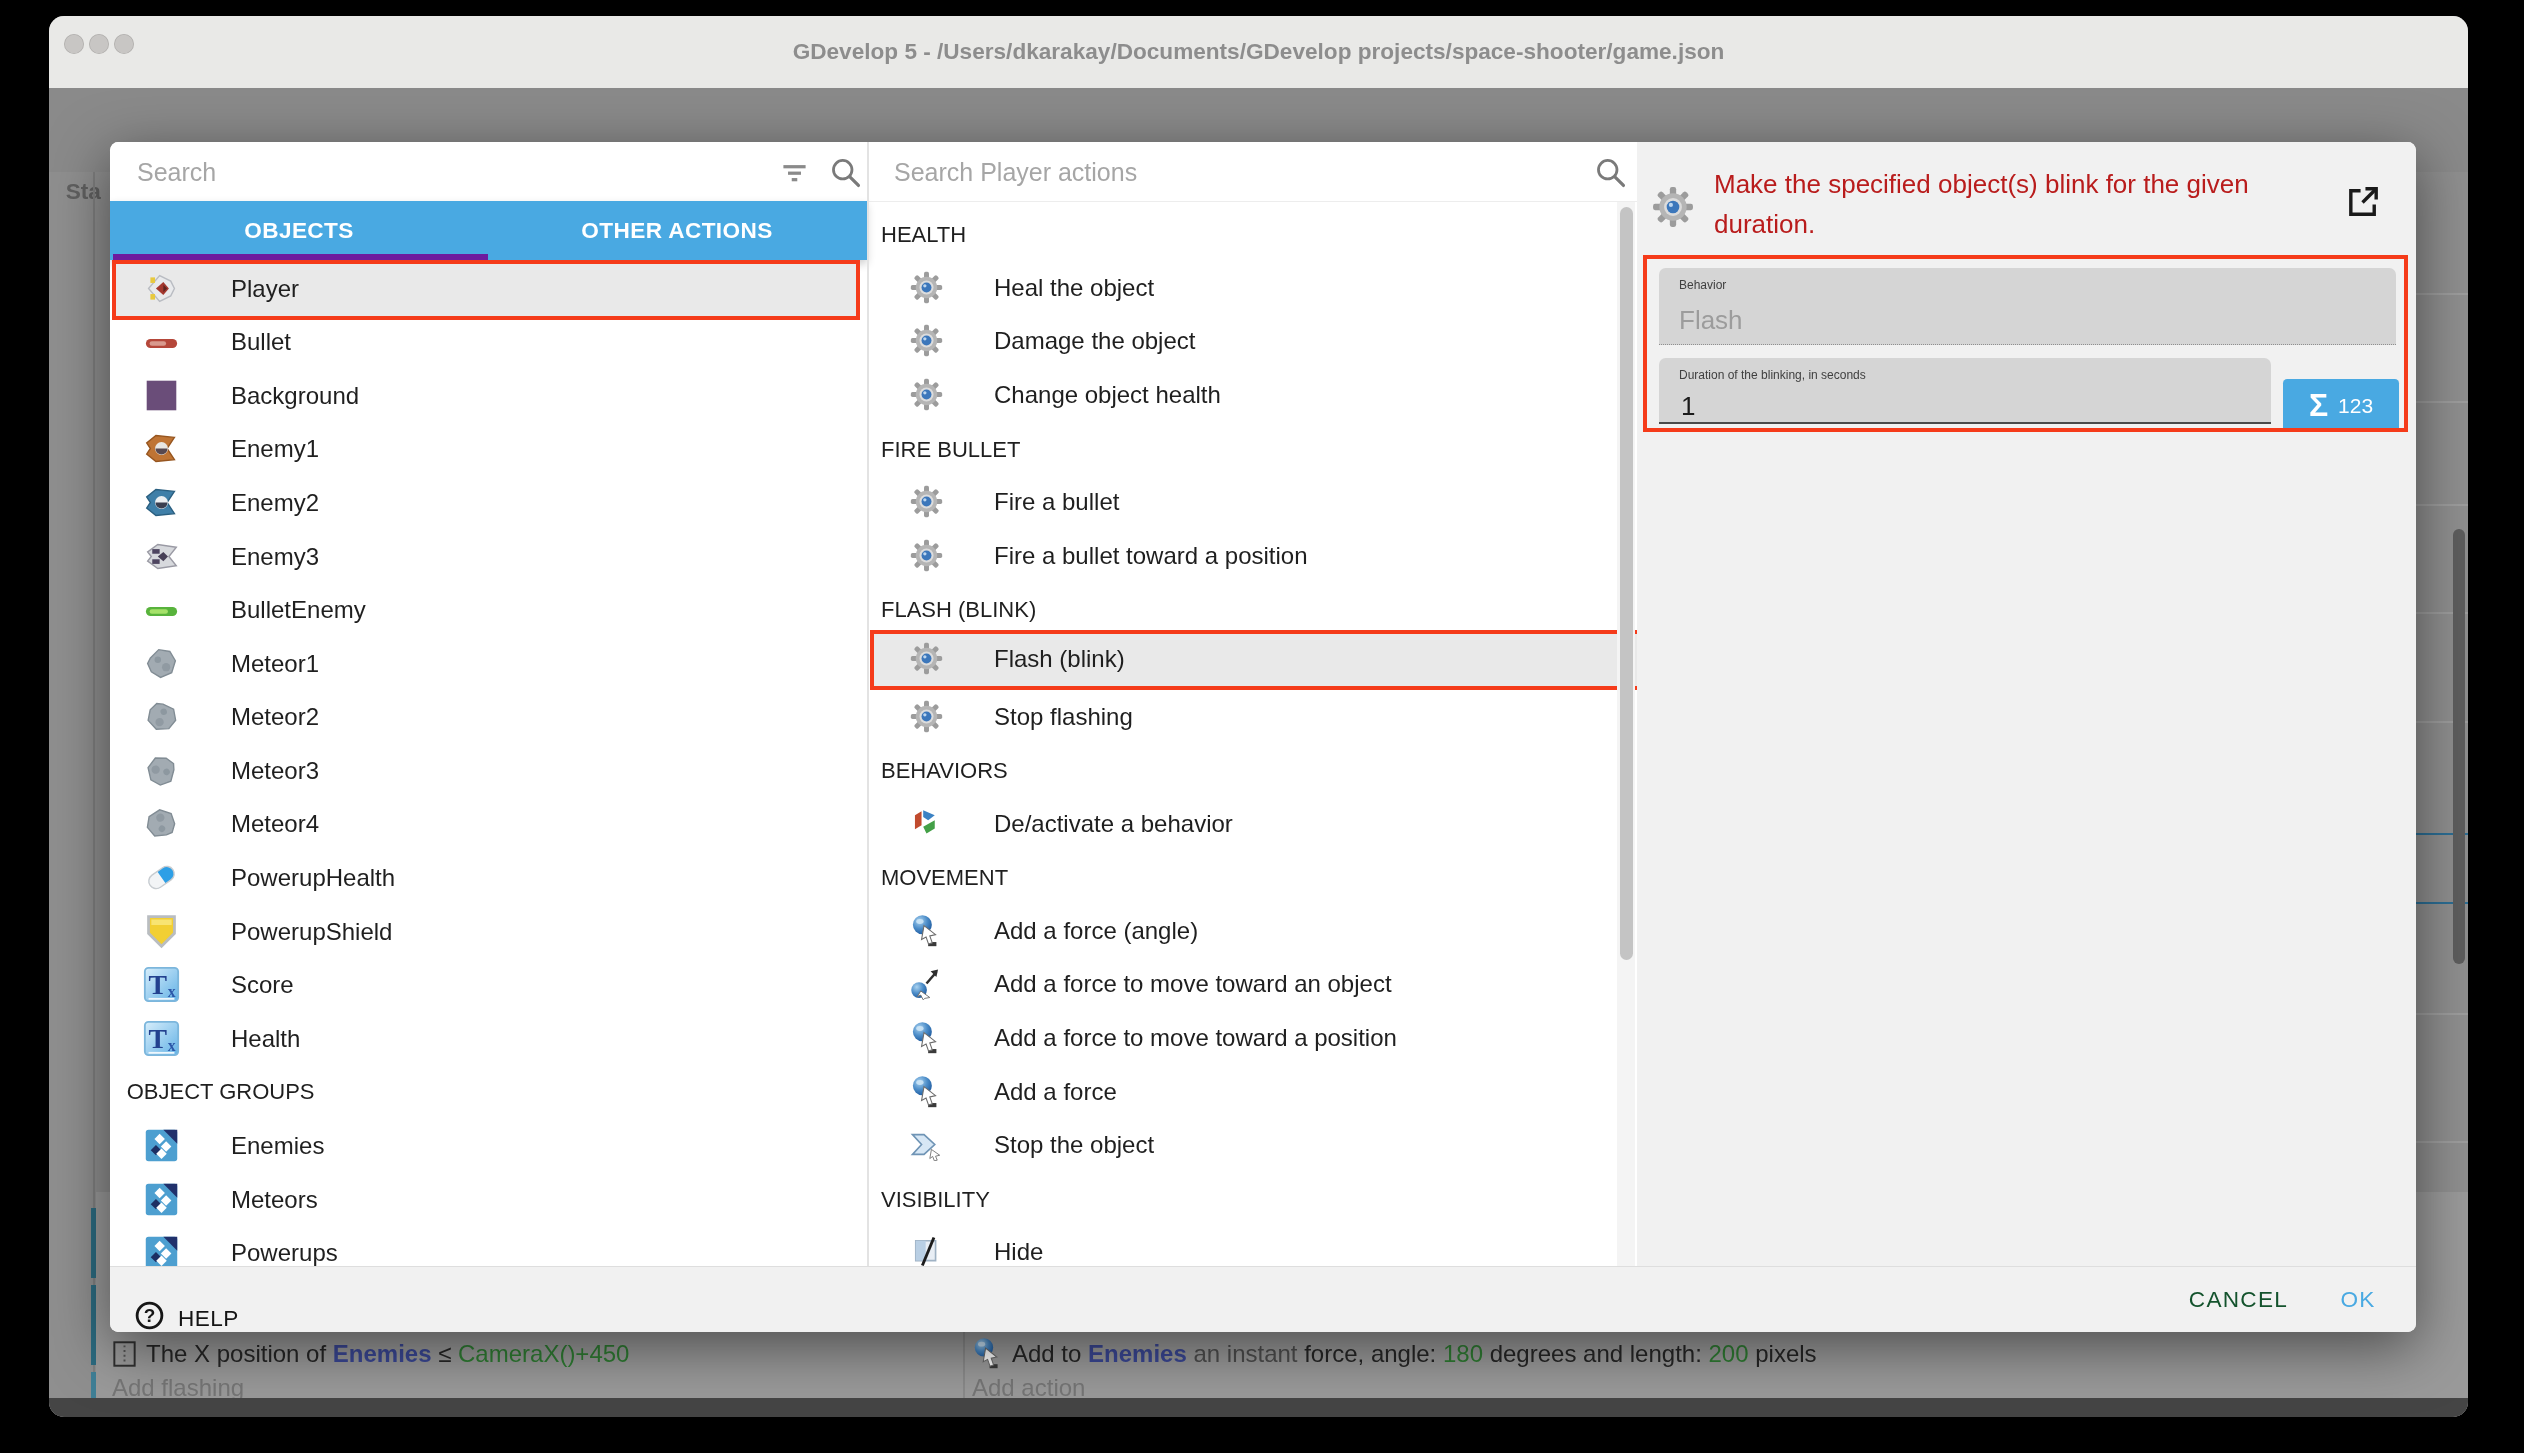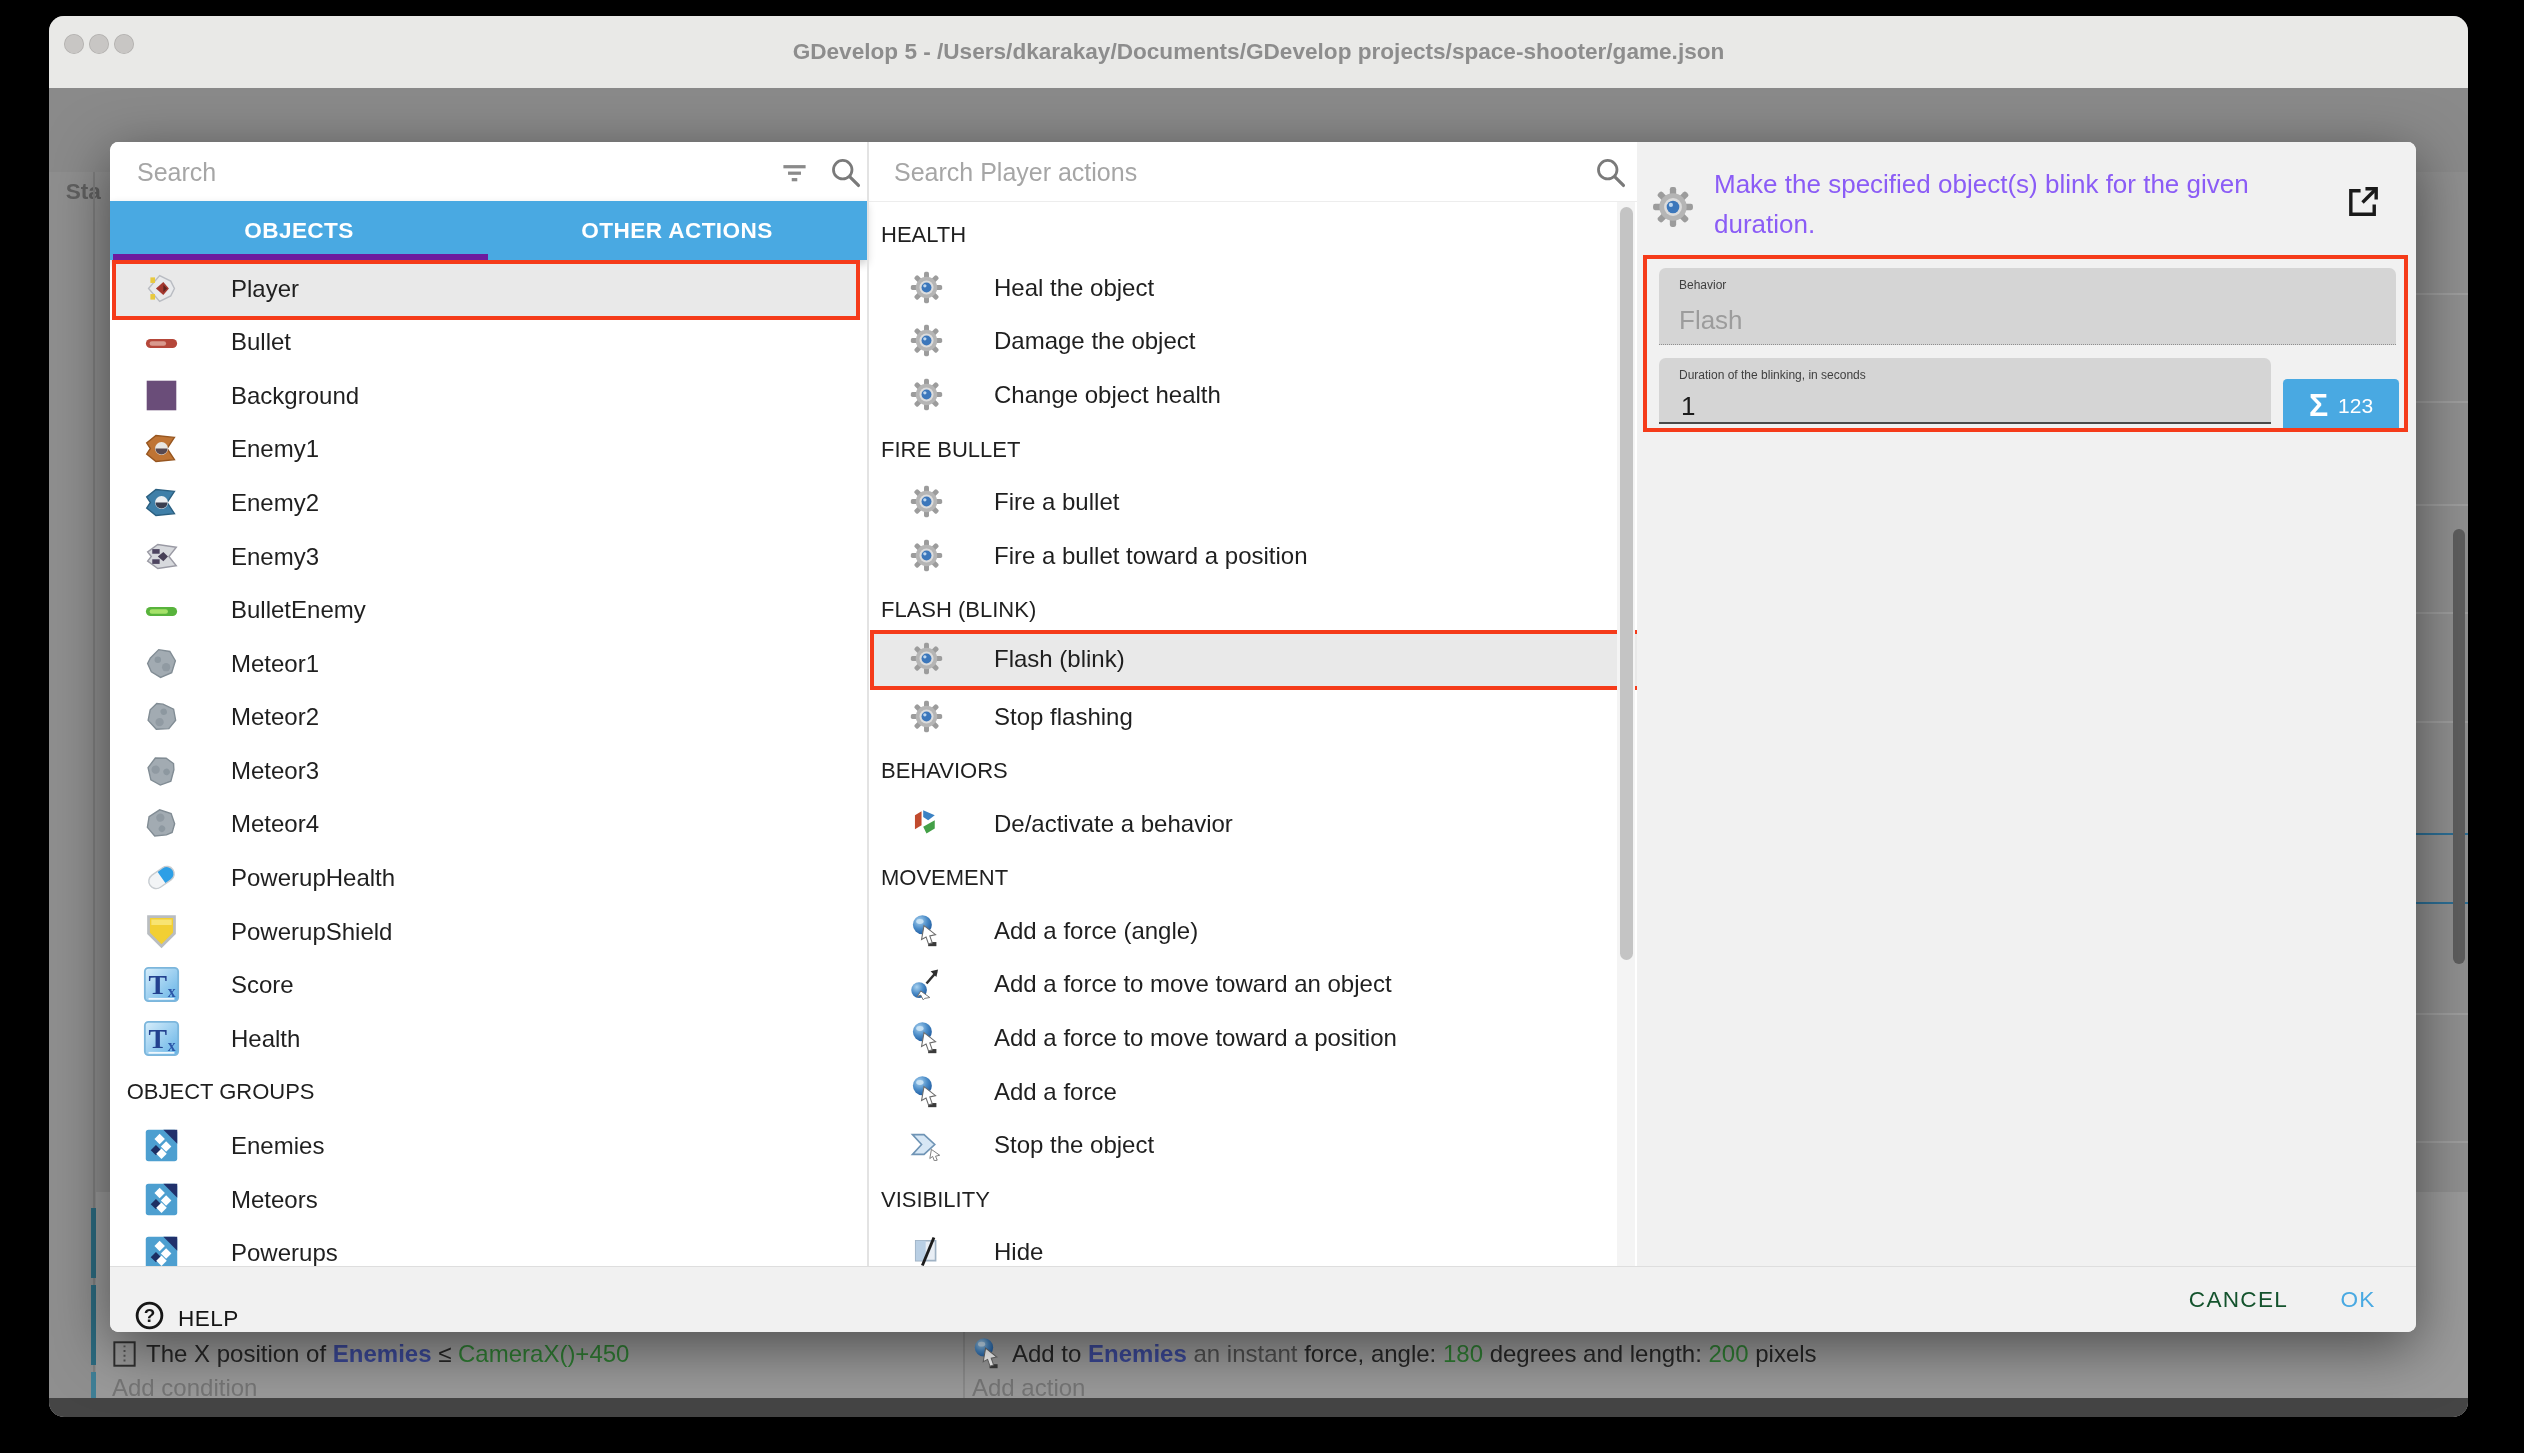--- a/index.html
+++ b/index.html
@@ -47,21 +47,21 @@
   .olabel{position:absolute;left:121px;font-size:24px;color:#1f1f1f;top:50%;transform:translateY(-50%)}
   .oghead{position:absolute;left:16.7px;width:586px;font-size:22px;color:#1f1f1f}
   .selbox{position:absolute;border:4.2px solid #f53b1a;background:#e9e9e9}
   .ahead{position:absolute;left:771px;font-size:22px;color:#1f1f1f}
   .arow{position:absolute;left:757px;width:752px;height:54px}
   .aicon{position:absolute;left:43px;top:10px;width:33px;height:33px}
   .alabel{position:absolute;left:127px;font-size:24px;color:#1f1f1f;top:50%;transform:translateY(-50%)}
   .scrolltrack{position:absolute;left:1507px;top:60px;width:18.4px;height:1064px;background:#f4f4f4}
   .scrollthumb{position:absolute;left:2.5px;width:13.4px;border-radius:6.7px;background:#c4c4c4}
   .panel-right{position:absolute;left:1527px;top:0;width:779px;height:1124px;background:#f1f1f1}
-  .desc{position:absolute;left:77px;top:22px;width:586px;font-size:26px;line-height:40px;color:#8b5cf6}
+  .desc{position:absolute;left:77px;top:22px;width:586px;font-size:26px;line-height:40px;color:#b91c1c}
   .field{position:absolute;background:#d5d5d5;border-radius:6.7px 6.7px 0 0}
   .flabel{position:absolute;left:20px;top:10px;font-size:12px;color:#404040}
   .fvalue{position:absolute;left:20px;top:37px;font-size:26px;color:#9c9c9c}
   .field input{position:absolute;left:20px;top:33px;width:536px;height:28.5px;border:0;outline:0;
                background:transparent;font-size:26px;color:#1b1b1b;font-family:"Liberation Sans",sans-serif}
   .sigbtn{position:absolute;background:#49a9e2;border-radius:4.2px;display:flex;align-items:center;
           justify-content:center;gap:10px;color:#fff}
   .redbox{position:absolute;border:4.2px solid #f53b1a;z-index:8}
   .dfooter{position:absolute;left:0;top:1124px;width:2306px;height:65px;background:#f1f1f1;
            border-top:0.8px solid #dedede;z-index:9}
@@ -369,21 +369,21 @@
 
       <div class="abs" style="left:47px;top:1020px;width:2372px;height:206px;background:#9a9a9a"></div>
       <div class="abs" style="left:914px;top:1020px;width:1.7px;height:206px;background:#8a8a8a"></div>
 
       <svg class="abs" style="left:63px;top:1167px;width:25px;height:30px" viewBox="0 0 30 36" width="25" height="30">
           <use href="#i-cond"></use>
         </svg>
       <div class="evt" style="left:97px;top:1165px;height:33px">
         <span>The X position of </span><span class="obj">Enemies</span><span> ≤ </span><span class="grn">CameraX()+450</span>
       </div>
-      <div class="addlbl" style="left:63px;top:1202px">Add condition</div>
+      <div class="addlbl" style="left:63px;top:1202px">Add flashing</div>
 
       <svg class="abs" style="left:923px;top:1165px;width:32px;height:32px" viewBox="0 0 38 38" width="32" height="32">
           <use href="#i-force"></use>
         </svg>
       <div class="evt" style="left:963px;top:1165px;height:33px">
         <span>Add to </span><span class="obj">Enemies</span><span style="color:#4e4e4e"> an instant </span><span>force, angle: </span><span class="grn">180</span><span> degrees and length: </span><span class="grn">200</span><span> pixels</span>
       </div>
       <div class="addlbl" style="left:923px;top:1202px">Add action</div>
       <div class="darkband"></div>
     </div>

